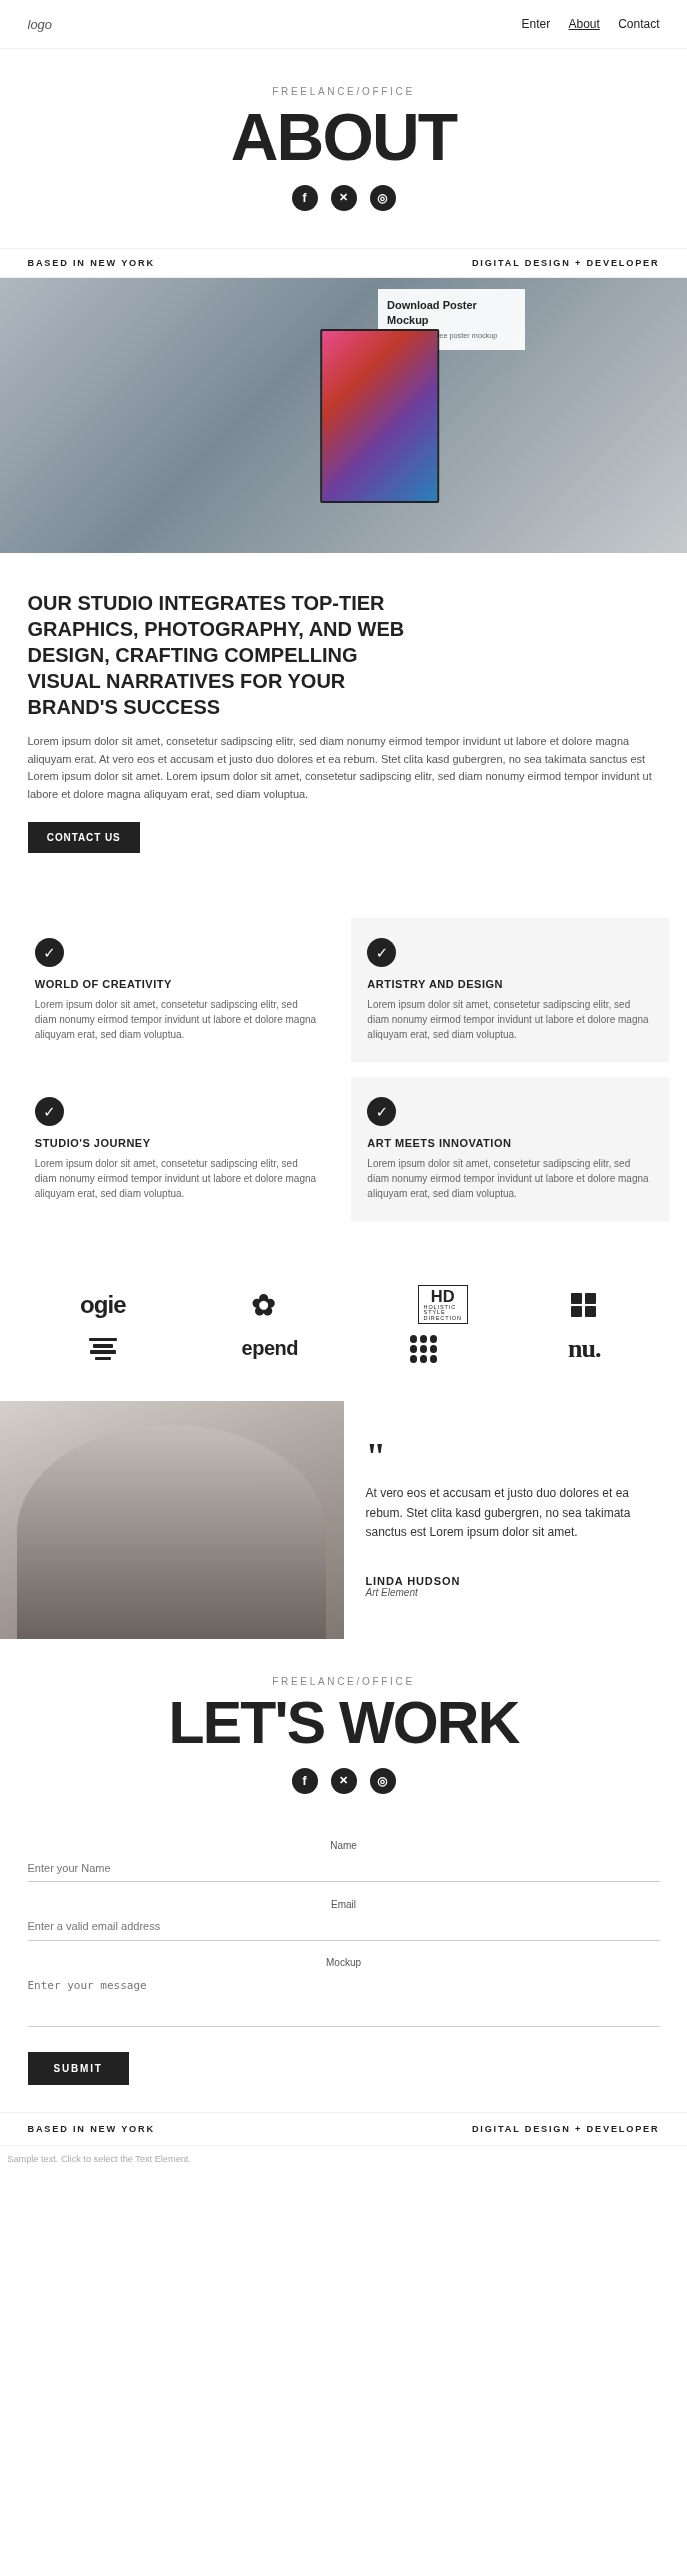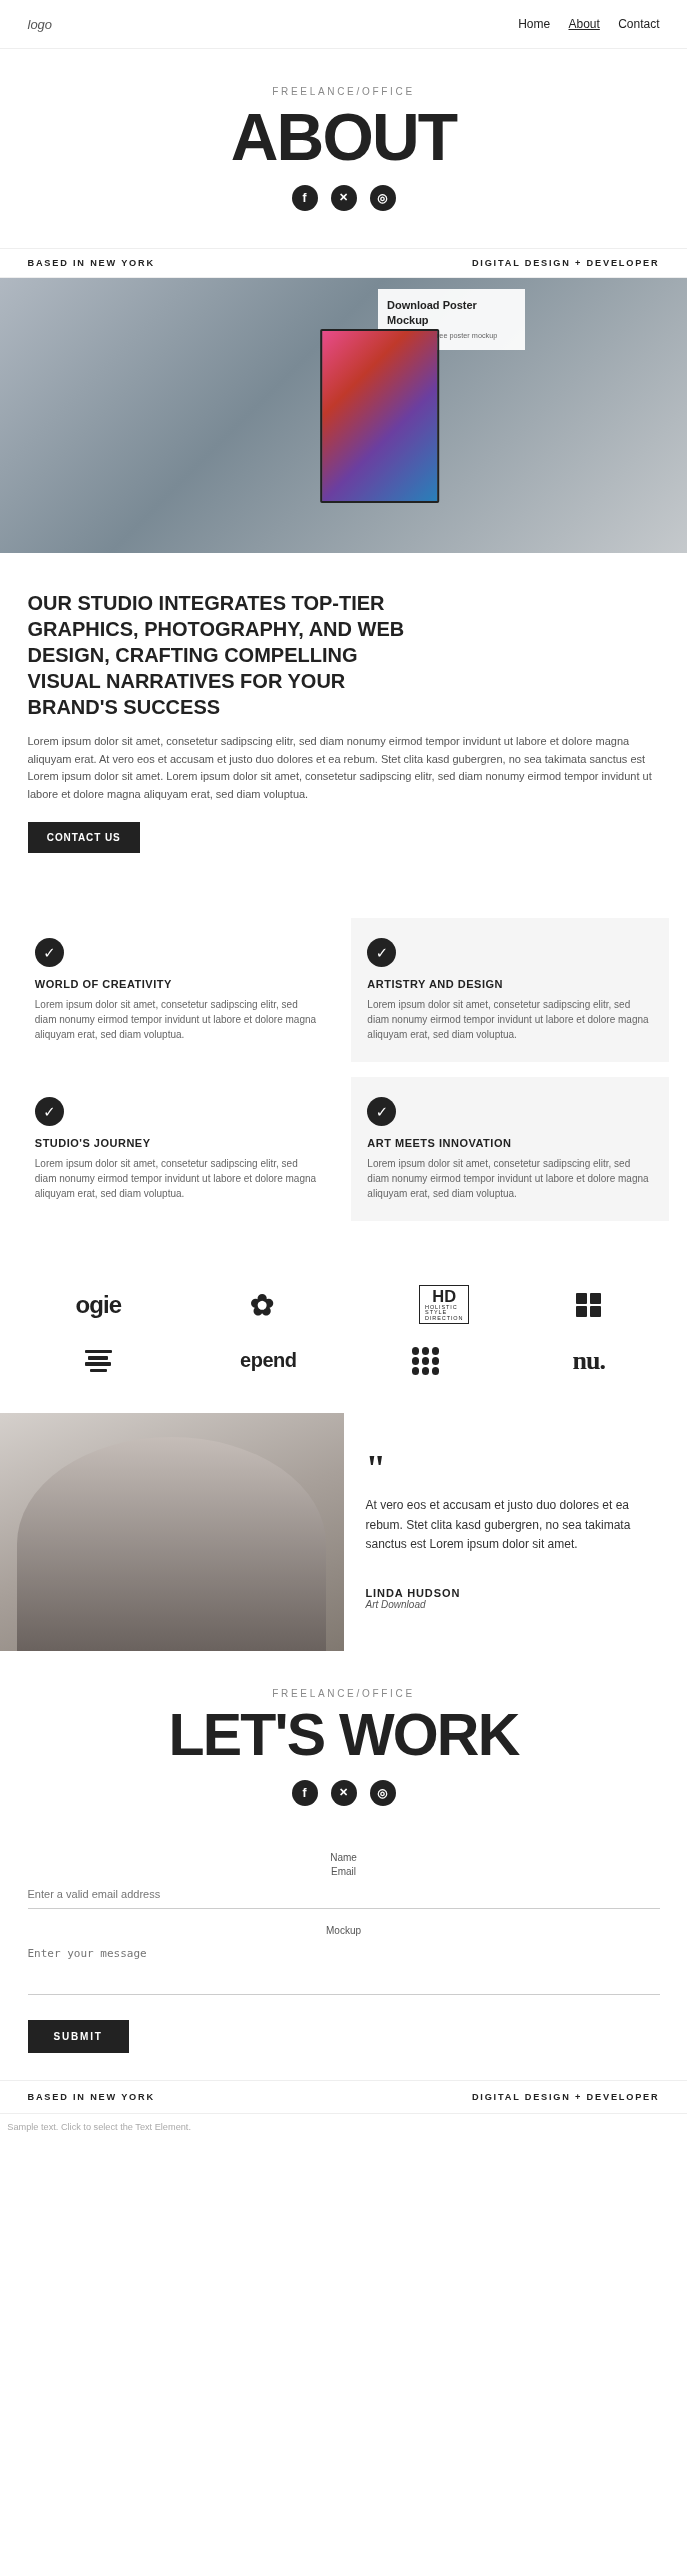--- a/index.html
+++ b/index.html
@@ -39,21 +39,21 @@
     .features-section { padding: 27.5px 18.3px; background: #fff; }
     .features-grid { display: grid; grid-template-columns: 1fr 1fr; gap: 14.7px; }
     .feature-card { background: #f5f5f5; padding: 20px 16.5px; position: relative; }
     .feature-card-left { background: #fff; }
     .check-icon { width: 29px; height: 29px; background: #222; border-radius: 50%; display: flex; align-items: center; justify-content: center; color: #fff; font-size: 14.7px; margin-bottom: 11px; }
     .feature-title { font-size: 11px; font-weight: 900; margin-bottom: 7.3px; text-transform: uppercase; letter-spacing: 0.5px; }
     .feature-body { font-size: 10px; color: #666; line-height: 1.5; }
 
     
     .logos-section { padding: 37px 27.5px; }
-    .logos-grid { display: grid; grid-template-columns: repeat(4, 1fr); gap: 22px; align-items: center; justify-items: center; }
+    .logos-grid { display: grid; grid-template-columns: repeat(4, 1fr); gap: 10px; align-items: center; justify-items: center; }
     .logo-item { font-size: 20px; font-weight: 900; color: #222; letter-spacing: -0.9px; }
     .logo-item.flower { font-size: 26px; }
     .logo-item.stack-icon { display: flex; flex-direction: column; gap: 2.7px; align-items: center; }
     .stack-line { width: 27.5px; height: 3.7px; background: #222; border-radius: 0.9px; }
     .logo-item.nu { font-family: serif; font-size: 26px; }
 
     
     .testimonial-section { display: grid; grid-template-columns: 1fr 1fr; min-height: 238px; }
     .testimonial-img { background: linear-gradient(135deg, #d0ccc8 0%, #a09890 100%); position: relative; overflow: hidden; }
     .testimonial-content { background: #fff; padding: 27.5px 22px; display: flex; flex-direction: column; justify-content: center; }
@@ -89,21 +89,21 @@
 
     .dots-logo { display: grid; grid-template-columns: repeat(3, 1fr); gap: 2.7px; }
     .dot { width: 7.3px; height: 7.3px; background: #222; border-radius: 50%; }
   </style>
 </head>
 <body>
 
 <nav class="nav">
   <span class="nav-logo">logo</span>
   <div class="nav-links">
-    <a>Home</a>
+    <a>Enter</a>
     <a class="active">About</a>
     <a>Contact</a>
   </div>
 </nav>
 
 <section class="hero">
   <div class="hero-sub">FREELANCE/OFFICE</div>
   <h1 class="hero-title">ABOUT</h1>
   <div class="social-icons">
     <div class="social-icon">f</div>
@@ -217,36 +217,37 @@
 <section class="testimonial-section">
   <div class="testimonial-img">
     <div style="width:100%;height:100%;background:linear-gradient(160deg,#d5d0cc 0%,#a8a09a 50%,#807870 100%);display:flex;align-items:flex-end;justify-content:center;overflow:hidden;">
       <div style="width:90%;height:90%;background:linear-gradient(180deg,#c5bdb8 0%,#6a625e 100%);border-radius:50% 50% 0 0;"></div>
     </div>
   </div>
   <div class="testimonial-content">
     <div class="quote-mark">"</div>
     <p class="testimonial-text">At vero eos et accusam et justo duo dolores et ea rebum. Stet clita kasd gubergren, no sea takimata sanctus est Lorem ipsum dolor sit amet.</p>
     <div class="testimonial-name">LINDA HUDSON</div>
-    <div class="testimonial-role">Art Download</div>
+    <div class="testimonial-role">Art Element</div>
   </div>
 </section>
 
 <section class="work-section">
   <div class="work-sub">FREELANCE/OFFICE</div>
   <h2 class="work-title">LET'S WORK</h2>
   <div class="social-icons">
     <div class="social-icon">f</div>
     <div class="social-icon social-icon-x">✕</div>
     <div class="social-icon">◎</div>
   </div>
 </section>
 
 <section class="form-section">
   <label class="form-label">Name</label>
+  <input class="form-input" type="text" placeholder="Enter your Name" style="">
 
   <label class="form-label">Email</label>
   <input class="form-input" type="email" placeholder="Enter a valid email address" style="">
 
   <label class="form-label">Mockup</label>
   <textarea class="form-textarea" placeholder="Enter your message" style=""></textarea>
 
   <button class="submit-btn">SUBMIT</button>
 </section>
 

